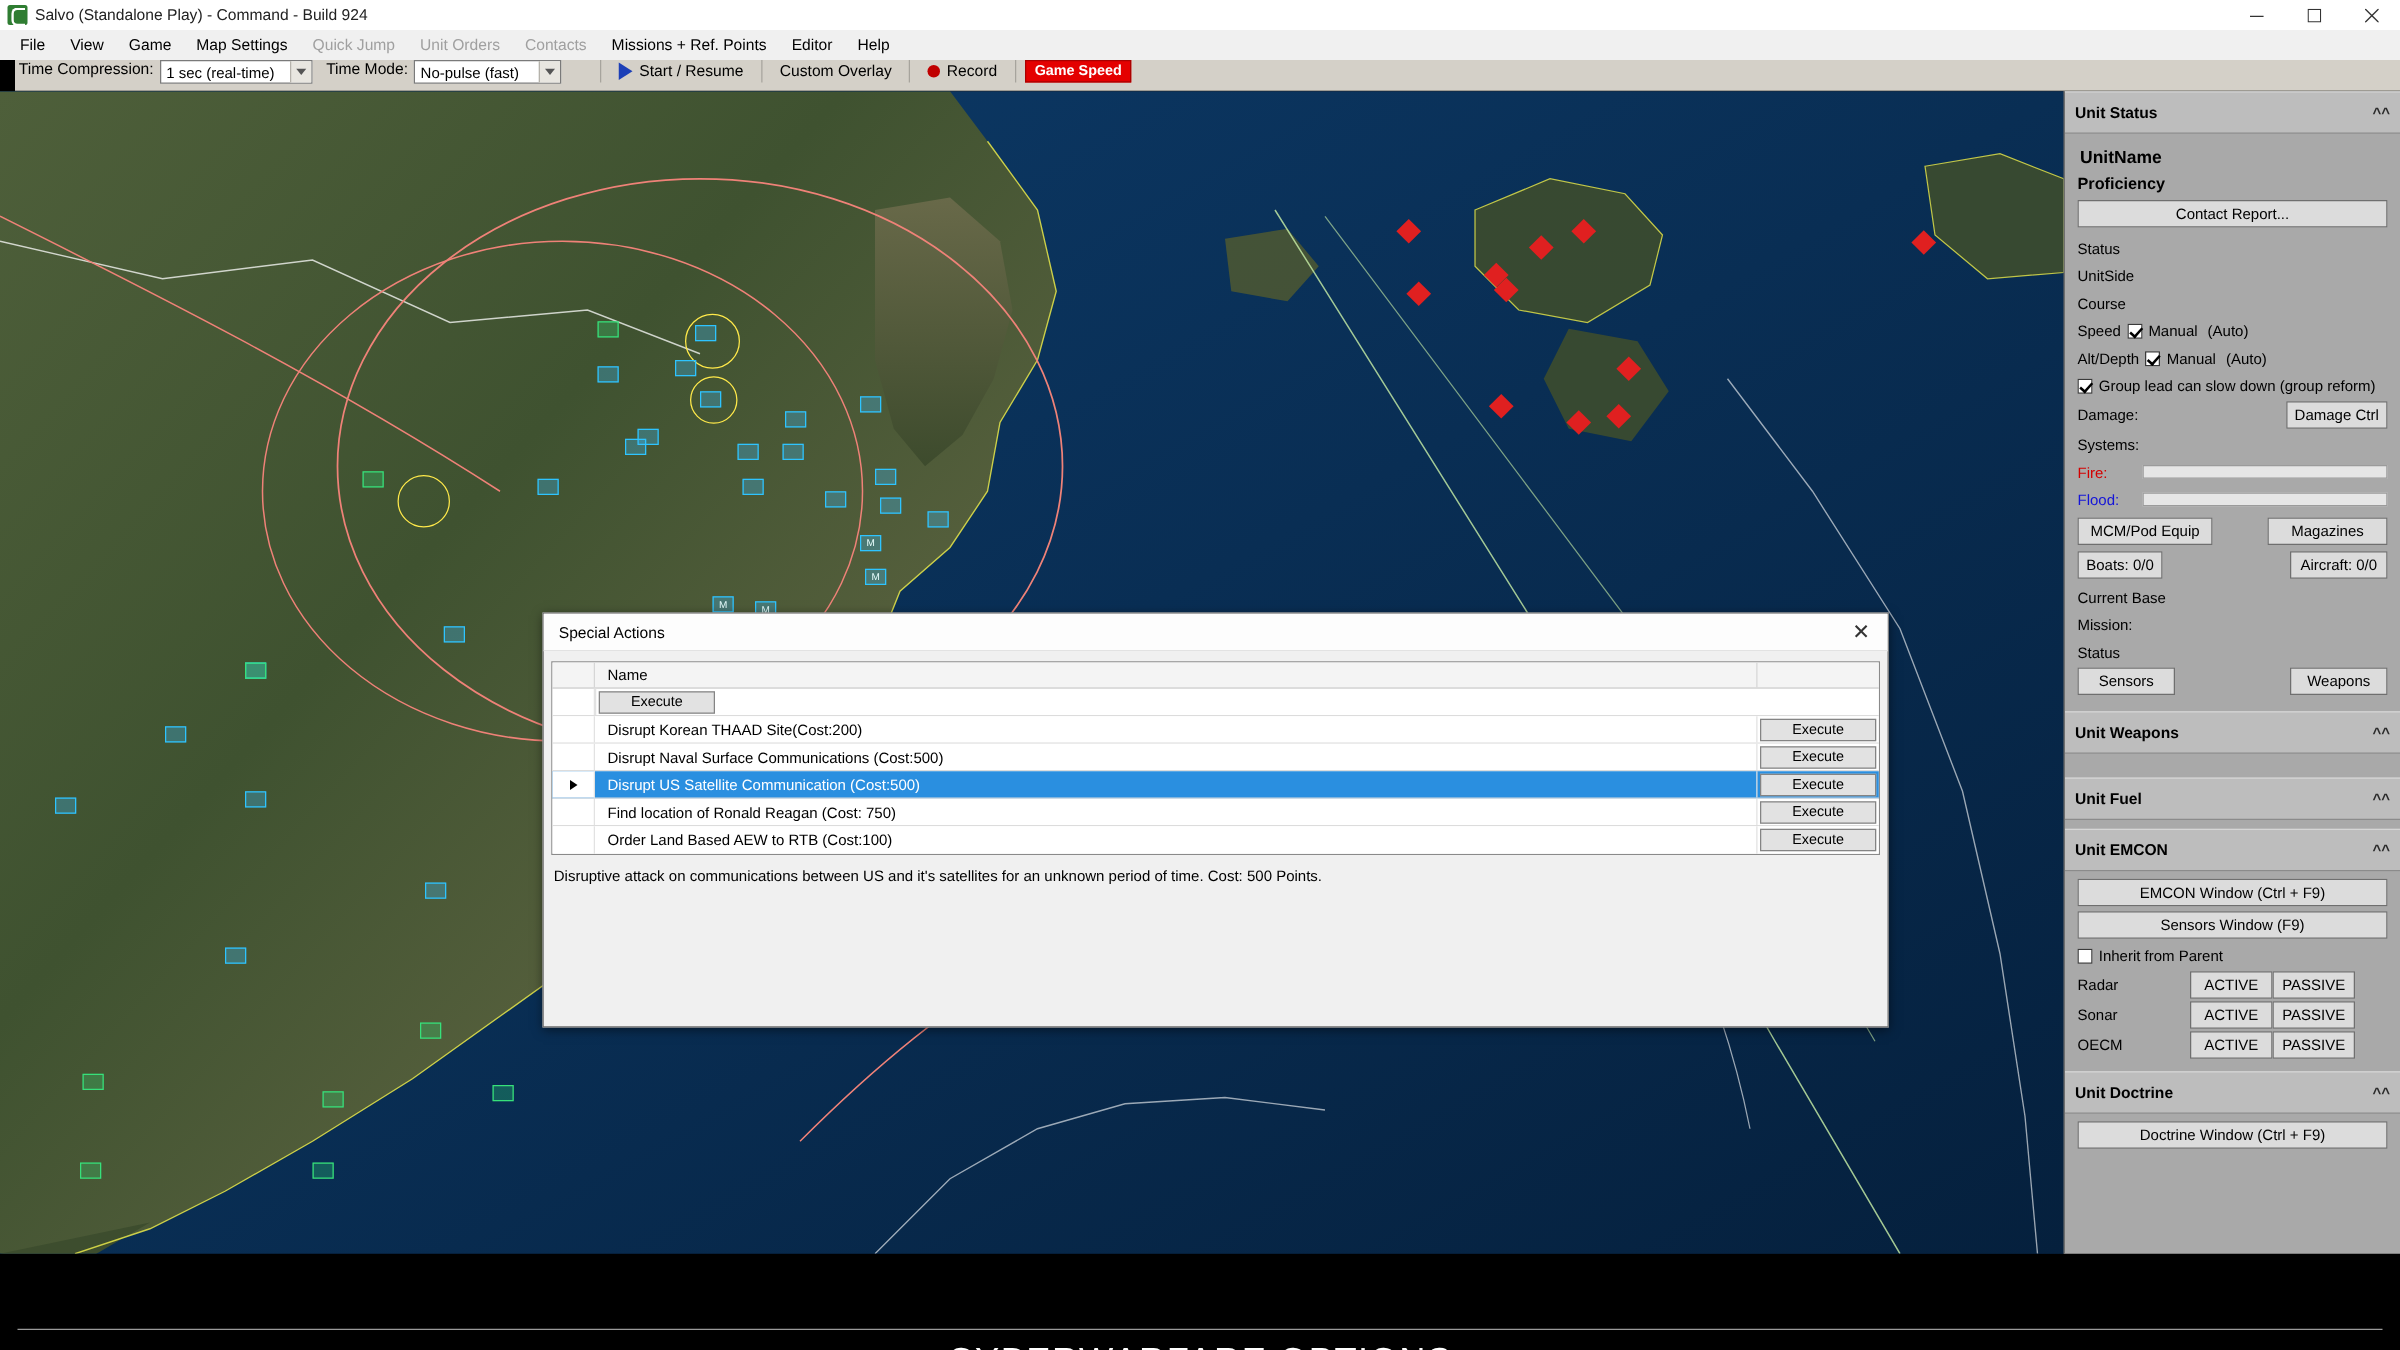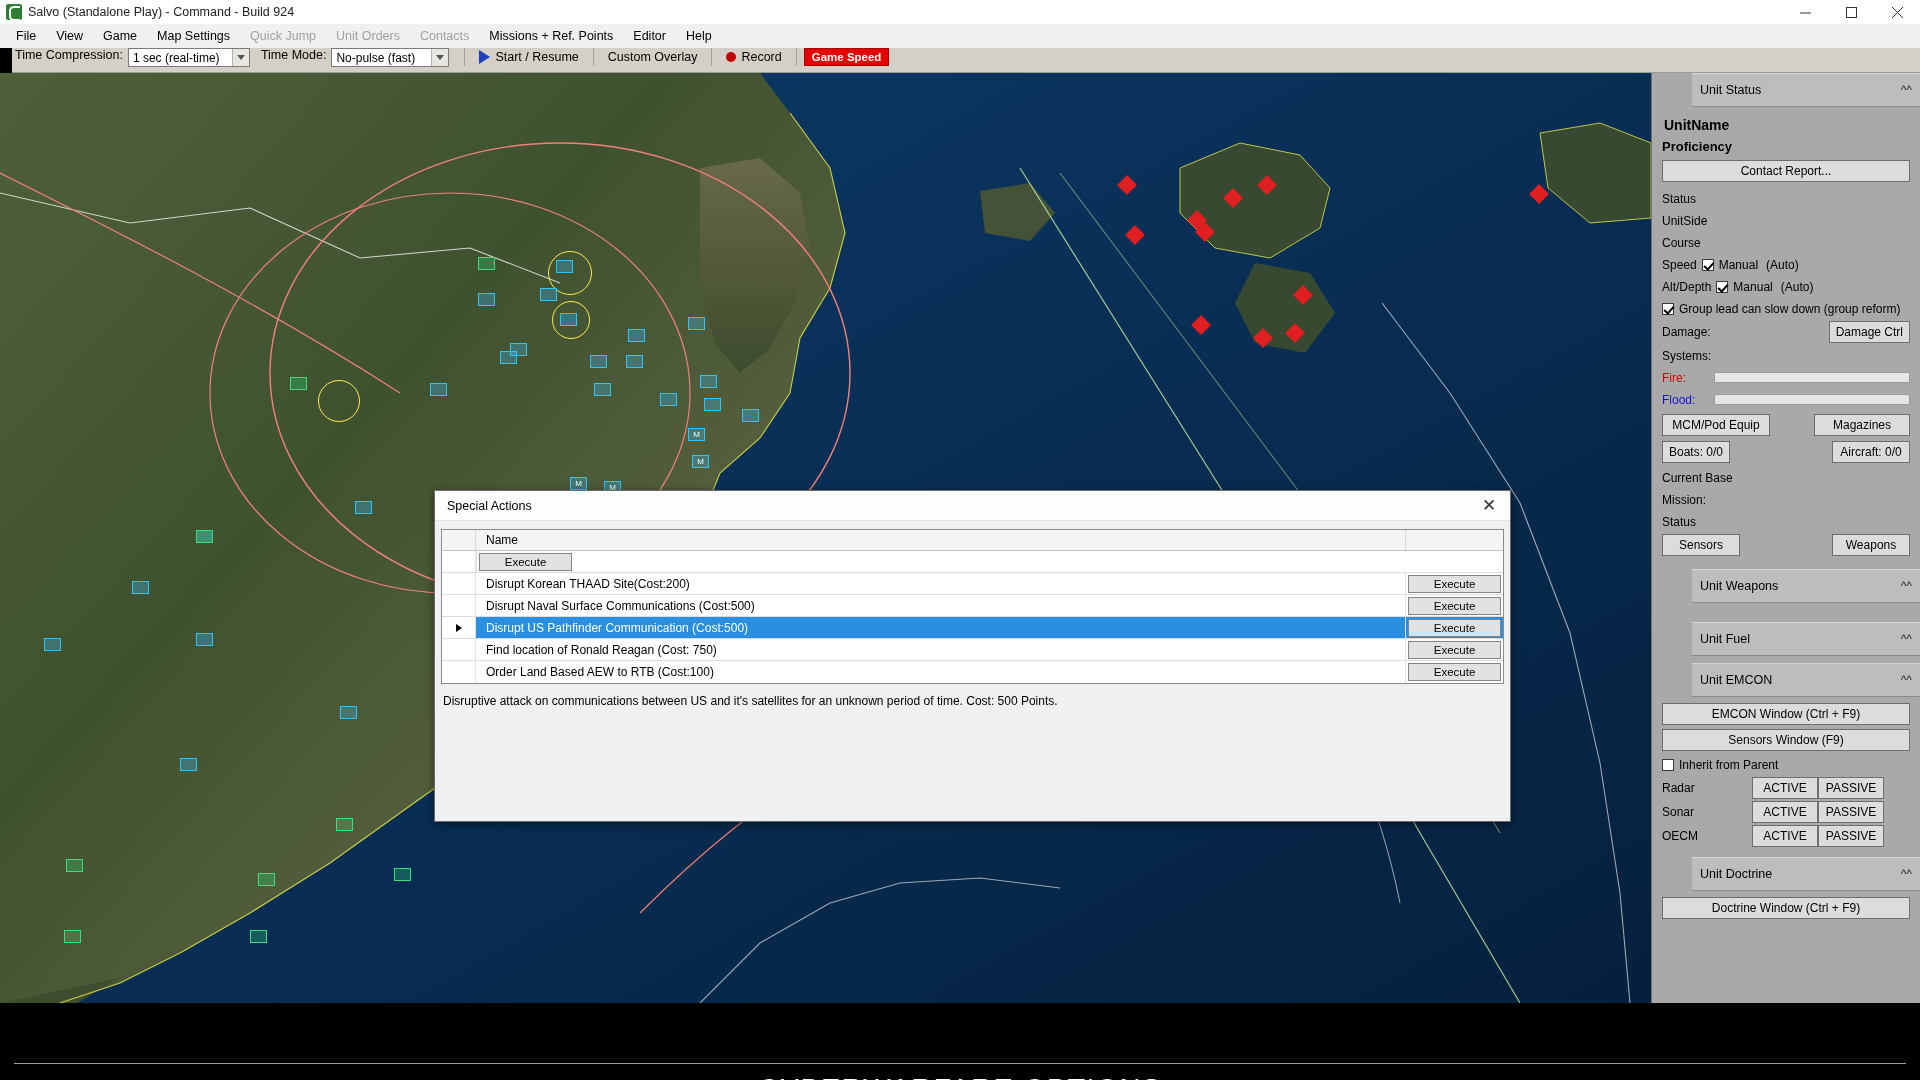--- a/index.html
+++ b/index.html
@@ -59,21 +59,21 @@
     position:absolute; right:0; top:0; bottom:0; width:17px;
     background:#e8e6e0; border-left:1px solid #b5b2ab;
     display:flex; align-items:center; justify-content:center;
   }
   .tb-combo .caret i {
     display:block; width:0;height:0;
     border-left:4px solid transparent; border-right:4px solid transparent;
     border-top:5px solid #555;
   }
   #combo-compression { width:122px; margin-right:8px; }
-  #combo-timemode { width:118px; margin-right:8px; }
+  #combo-timemode { width:118px; margin-right:24px; }
   .tb-sep { width:1px; height:18px; background:#a7a49d; margin:0 7px; }
   .tb-action { display:flex; align-items:center; gap:5px; padding:2px 7px; white-space:nowrap; }
   .play-tri {
     width:0;height:0;border-top:7px solid transparent;border-bottom:7px solid transparent;
     border-left:11px solid #1c3fb7;
   }
   .rec-dot { width:10px;height:10px;border-radius:50%;background:#c00000; }
   .gamespeed {
     background:#e40000; color:#fff; font-size:11.5px; font-weight:bold;
     padding:2px 7px; border:1px solid #a00; white-space:nowrap;
@@ -104,21 +104,21 @@
 
   
   .rpanel {
     position:absolute; left:1651px; top:73px; width:269px; height:930px;
     background:#a9a9a9; border-left:1px solid #6e6e6e;
     font-size:12px; overflow:hidden;
   }
   .sect-head {
     height:22px; background:#bdbdbd; border-bottom:1px solid #8b8b8b;
     border-top:1px solid #d6d6d6;
-    display:flex; align-items:center; padding:16px 8px; font-weight:normal; font-size:12.5px;margin-left:40px;
+    display:flex; align-items:center; padding:16px 8px; font-weight:bold; font-size:12.5px;
   }
   .sect-head .chev { margin-left:auto; color:#2b2b2b; font-size:12px; line-height:1;}
   .sect-body { padding:6px 10px 8px 10px; }
   .pan-row { display:flex; align-items:center; min-height:19px; margin-bottom:3px; }
   .unitname { font-weight:bold; font-size:14px; margin:4px 0 6px 2px; }
   .proficiency { font-weight:bold; font-size:13px; text-align:left; margin-bottom:6px; }
   .btn {
     background:#dcdcdc; border:1px solid #6f6f6f;
     padding:3px 6px; font-size:12px; text-align:center; white-space:nowrap;
     color:#000;
@@ -579,21 +579,21 @@
           <div class="c-name">Disrupt Naval Surface Communications (Cost:500)</div>
           <div class="c-act">
               <span class="exec-btn">Execute</span>
             </div>
         </div>
 
         <div class="grow selected">
           <div class="c-marker">
               <span class="marker-tri"></span>
             </div>
-          <div class="c-name">Disrupt US Pathfinder Communication (Cost:500)</div>
+          <div class="c-name">Disrupt US Satellite Communication (Cost:500)</div>
           <div class="c-act">
               <span class="exec-btn">Execute</span>
             </div>
         </div>
 
         <div class="grow">
           <div class="c-marker"></div>
           <div class="c-name">Find location of Ronald Reagan (Cost: 750)</div>
           <div class="c-act">
               <span class="exec-btn">Execute</span>

